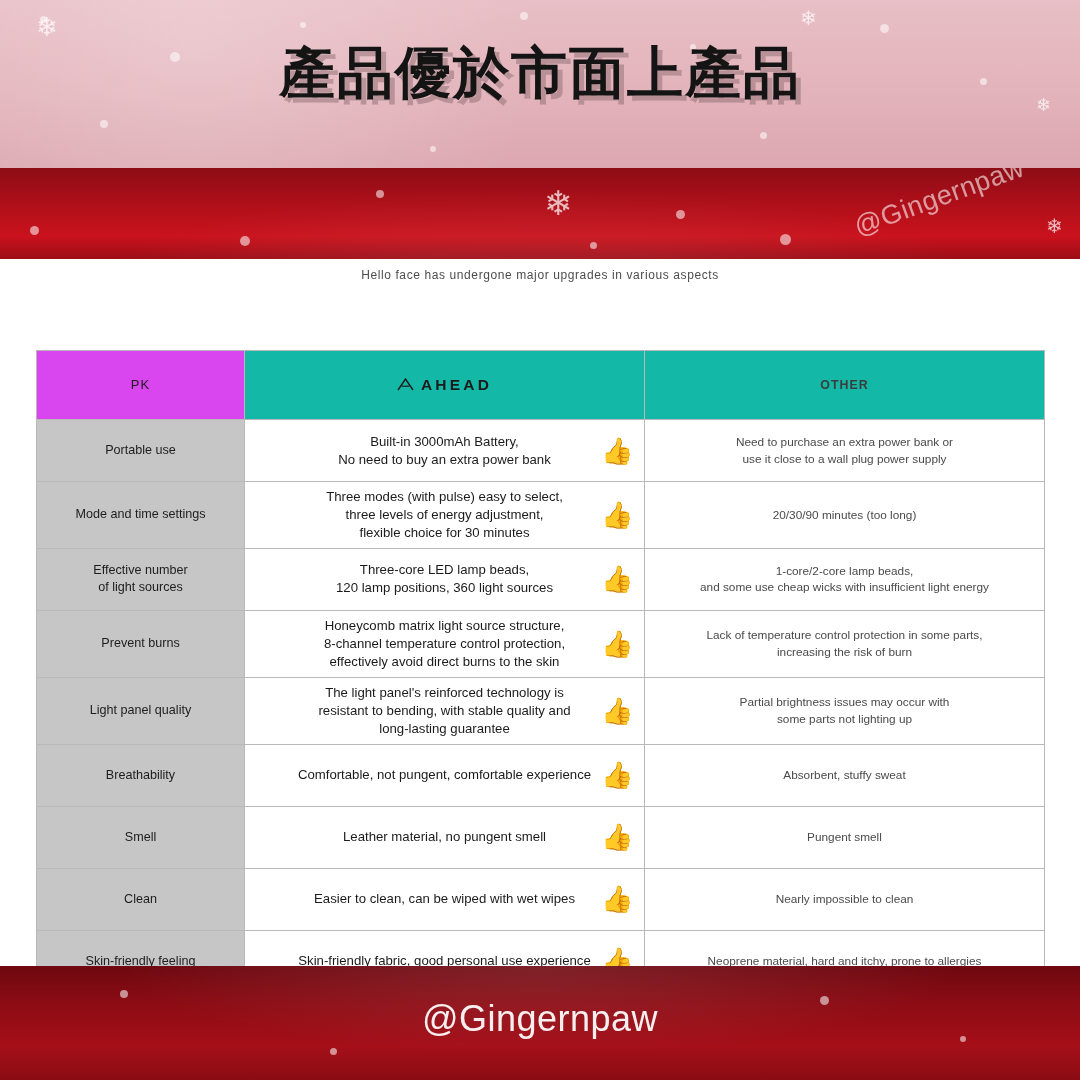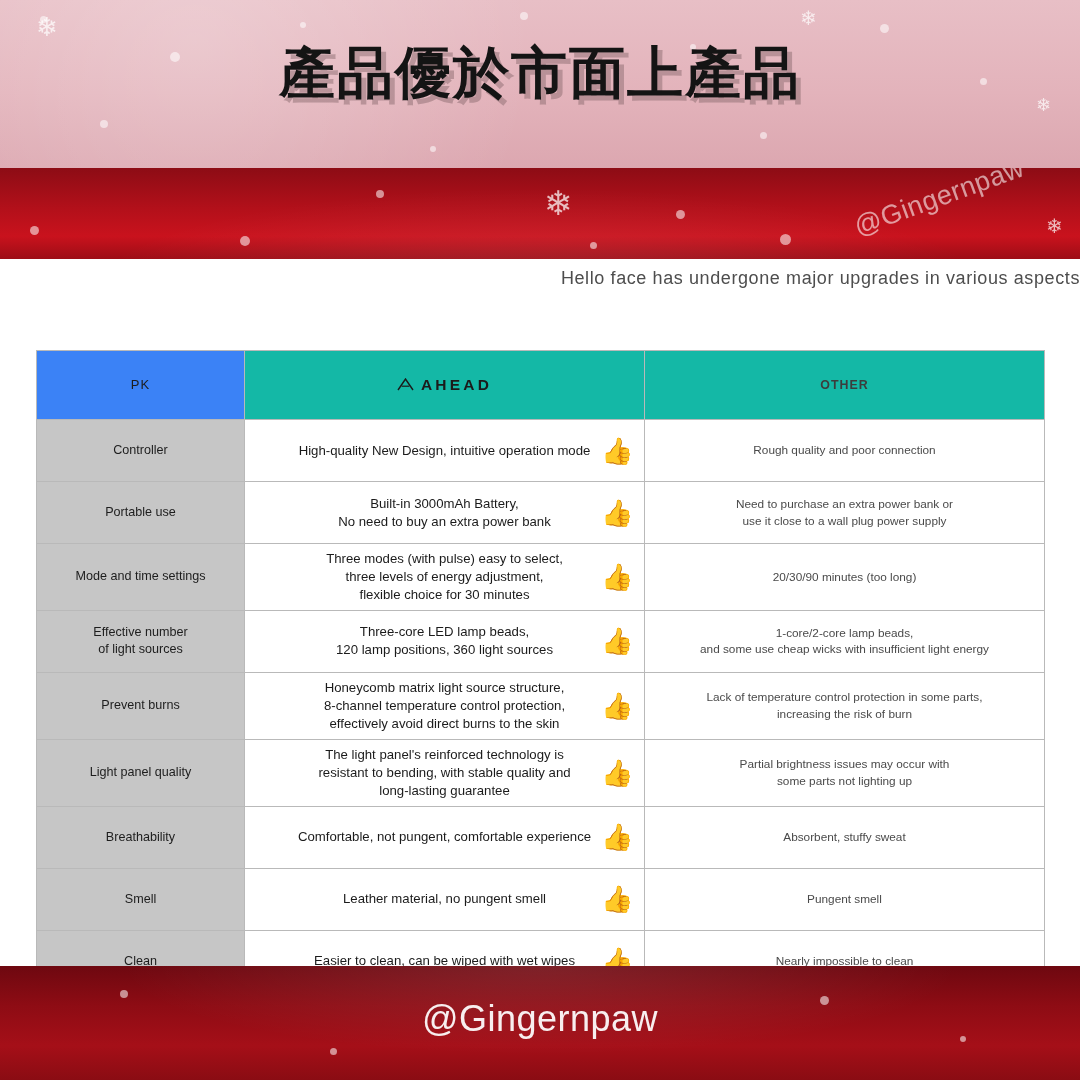--- a/index.html
+++ b/index.html
@@ -95,22 +95,22 @@
     margin: 31px 0 0 0;
     text-align: center;
     font-size: 27.5px;
     font-weight: bold;
     letter-spacing: 1.1px;
     color: #111111;
     font-family: "Liberation Sans", sans-serif;
   }
   .subhead {
     margin: 9px 0 0 0;
-    text-align: right;
-    font-size: 18px;
+    text-align: center;
+    font-size: 12px;
     letter-spacing: 0.6px;
     color: #4d4d4d;
     font-family: "Liberation Sans", sans-serif;
   }
 
   
   .table-wrap {
     position: absolute;
     left: 36px;
     top: 91px;
@@ -132,21 +132,21 @@
   }
   .pk-cell {
     background: #c6c6c6;
     text-align: center;
     font-size: 12.6px;
     color: #1d1d1d;
     line-height: 1.35;
   }
   .head-row td {
     height: 56px;
-    background: #3b82f6;
+    background: #d946ef;
   }
   .head-row .logo-cell,
   .head-row .other-cell {
     background: #14b8a6;
     font-weight: bold;
   }
   .head-row .pk-cell {
     font-size: 13px;
     letter-spacing: 1px;
   }
@@ -268,25 +268,20 @@
         <tbody id="table-body">
             <tr class="head-row">
               <td class="pk-cell">PK</td>
               <td class="logo-cell"><span class="logo-mark"><svg width="17" height="13" viewBox="0 0 17 13" aria-hidden="true">
                     <path d="M1 12 L8.5 1 L16 12" fill="none" stroke="#1b1b1b" stroke-width="1.4"></path>
                     <path d="M4.6 8.2 L12.4 8.2" fill="none" stroke="#1b1b1b" stroke-width="1.2"></path>
                   </svg></span><span class="logo-text">AHEAD</span></td>
               <td class="other-cell">OTHER</td>
             </tr>
             <tr class="body-row">
-              <td class="pk-cell">Controller</td>
-              <td class="ahead-cell"><span>High-quality New Design, intuitive operation mode</span><span class="thumb">👍</span></td>
-              <td class="right-cell">Rough quality and poor connection</td>
-            </tr>
-            <tr class="body-row">
               <td class="pk-cell">Portable use</td>
               <td class="ahead-cell"><span>Built-in 3000mAh Battery,<br>No need to buy an extra power bank</span><span class="thumb">👍</span></td>
               <td class="right-cell">Need to purchase an extra power bank or<br>use it close to a wall plug power supply</td>
             </tr>
             <tr class="body-row">
               <td class="pk-cell">Mode and time settings</td>
               <td class="ahead-cell"><span>Three modes (with pulse) easy to select,<br>three levels of energy adjustment,<br>flexible choice for 30 minutes</span><span class="thumb">👍</span></td>
               <td class="right-cell">20/30/90 minutes (too long)</td>
             </tr>
             <tr class="body-row">

